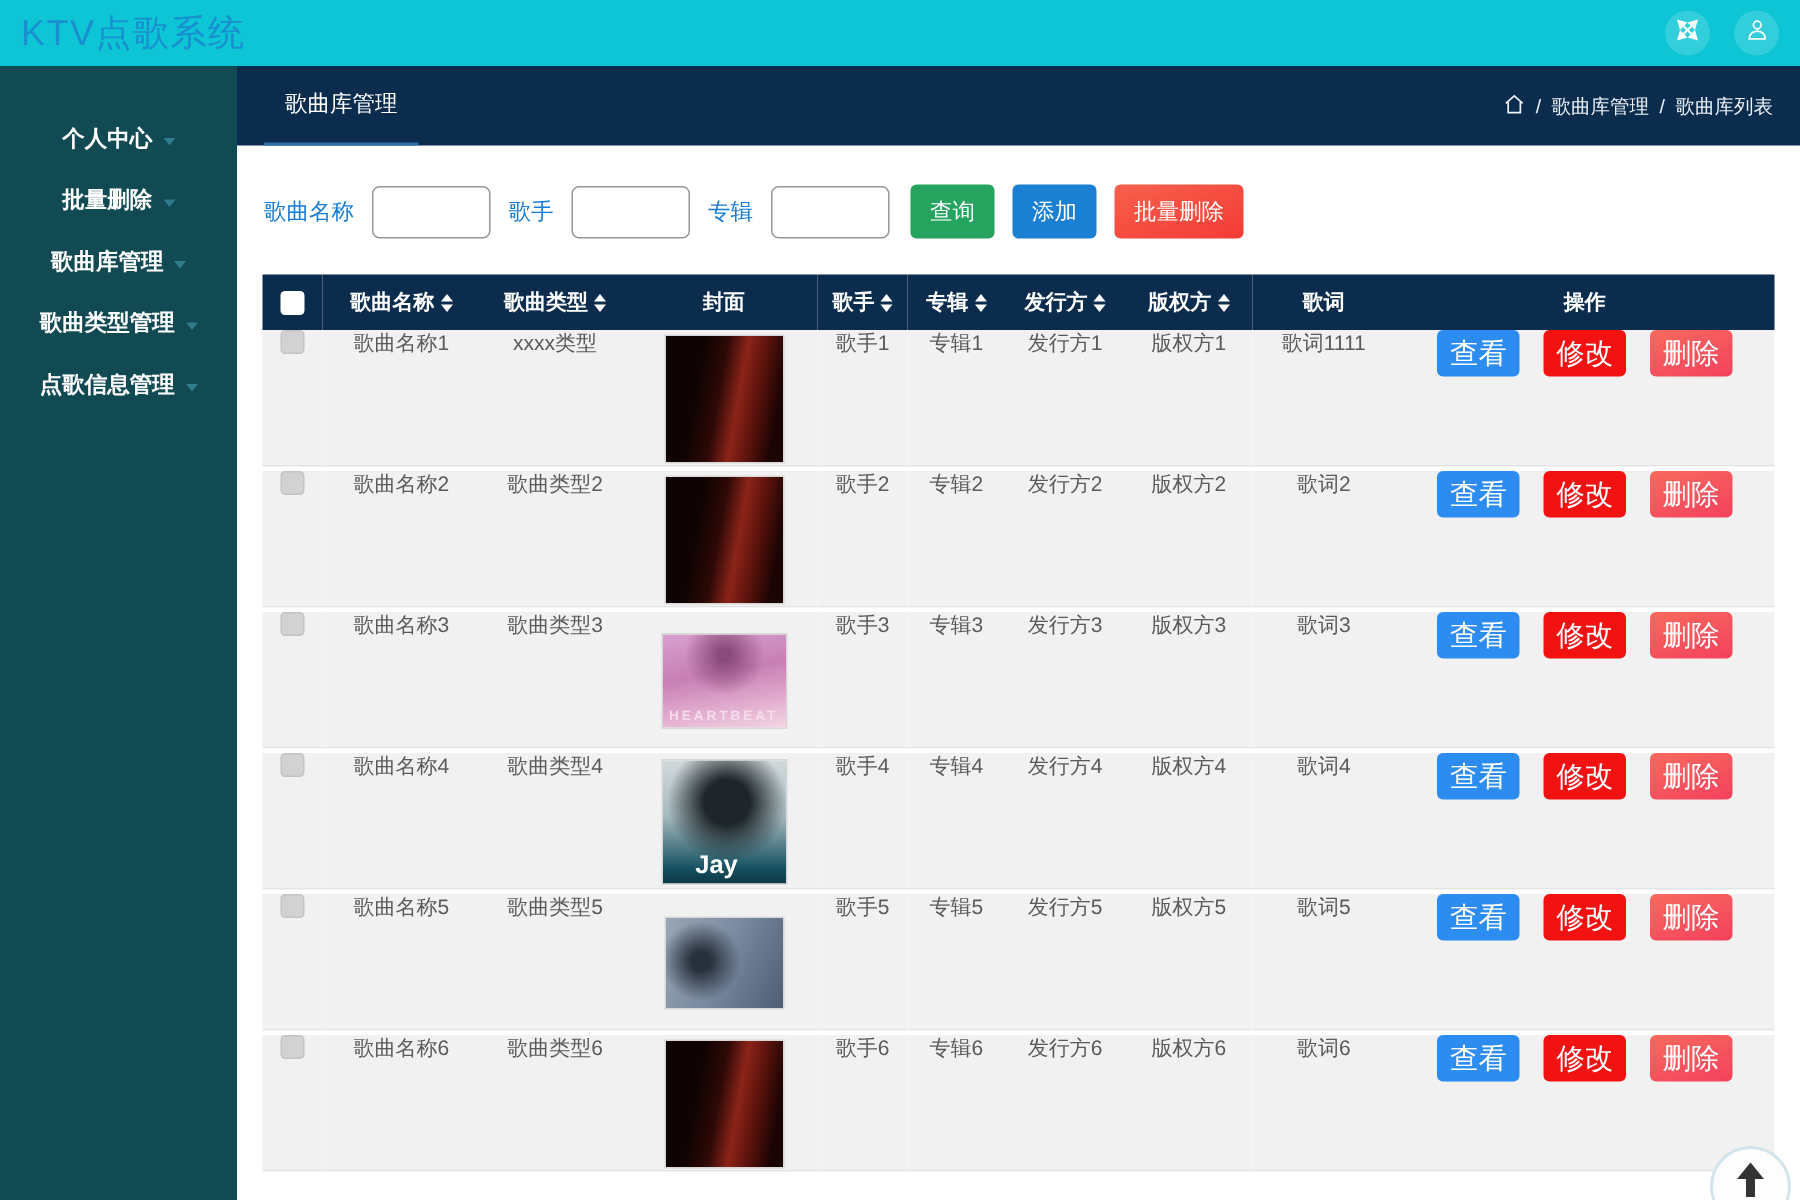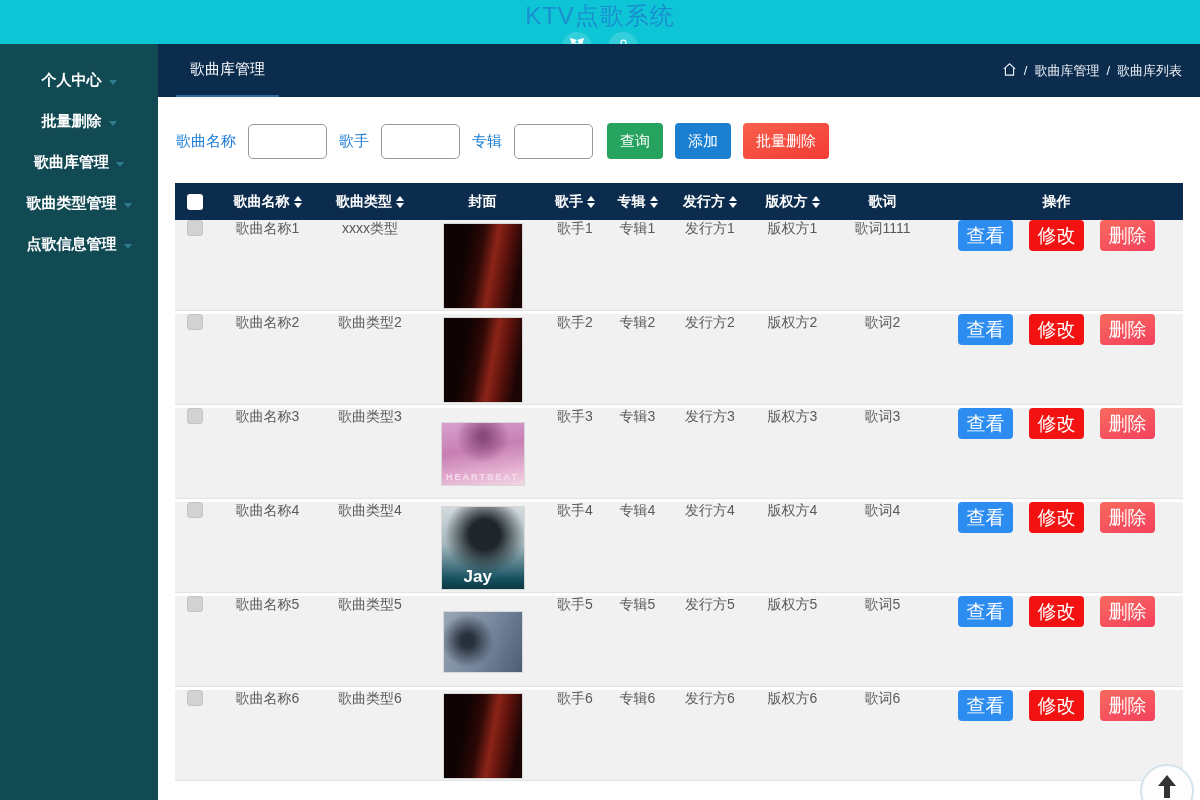--- a/index.html
+++ b/index.html
@@ -1,22 +1,22 @@
 <!DOCTYPE html>
 <html><head>
 <meta charset="utf-8">
 <style>
   * { margin:0; padding:0; box-sizing:border-box; }
   html,body { width:1200px; height:800px; overflow:hidden; font-family:"Liberation Sans","DejaVu Sans",sans-serif; background:#fff; }
-  .topbar { height:44px; background:#0dc5d5; display:flex; align-items:center; justify-content:space-between; padding:0 14px;flex-direction:column; }
+  .topbar { height:44px; background:#0dc5d5; display:flex; align-items:center; justify-content:space-between; padding:0 14px; }
   .app-title { color:#1a8fd0; font-size:24px; font-weight:500; letter-spacing:1px; }
   .topbar-icons { display:flex; gap:16px; align-items:center; }
   .icon-circle { width:30px; height:30px; border-radius:50%; background:rgba(255,255,255,0.16); display:flex; align-items:center; justify-content:center; cursor:pointer; }
   .main { display:flex; height:756px; }
-  .sidebar { width:158px; flex-shrink:0; background:#124a54; padding-top:16px; }
+  .sidebar { width:158px; flex-shrink:0; background:#124a54; padding-top:28px; }
   .side-item { color:#fff; font-weight:bold; font-size:15px; padding:11px 0; cursor:pointer; display:flex; justify-content:center; align-items:center; gap:7px; }
   .caret { width:0; height:0; border-left:4px solid transparent; border-right:4px solid transparent; border-top:5px solid #2e7c8c; margin-top:3px; }
   .content { flex:1; display:flex; flex-direction:column; background:#fff; position:relative; }
   .tabbar { height:53px; background:#0c2c4e; display:flex; align-items:stretch; justify-content:space-between; padding:0 18px; }
   .tab { color:#fff; font-size:15px; display:flex; align-items:center; padding:0 14px; border-bottom:2px solid #2e6da4; cursor:pointer; }
   .breadcrumb { color:#eef3f8; font-size:13px; display:flex; align-items:center; gap:7px; }
   .crumb { cursor:pointer; }
   .search-row { display:flex; align-items:center; padding:26px 18px 24px; gap:12px; }
   .s-label { color:#187bd4; font-size:15px; }
   .s-input { width:79px; height:35px; border:1px solid #979797; border-radius:5px; background:#fff; outline:none; padding:0 6px; font-size:14px; }

